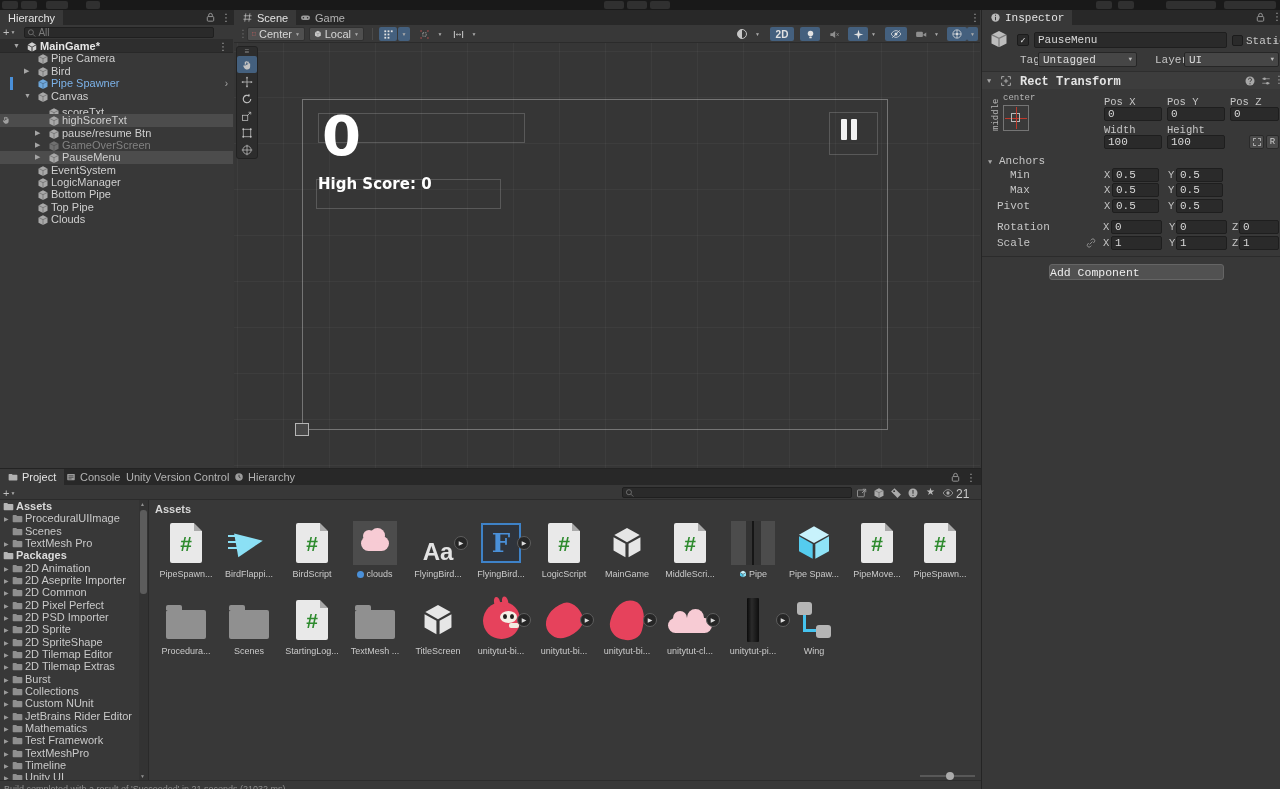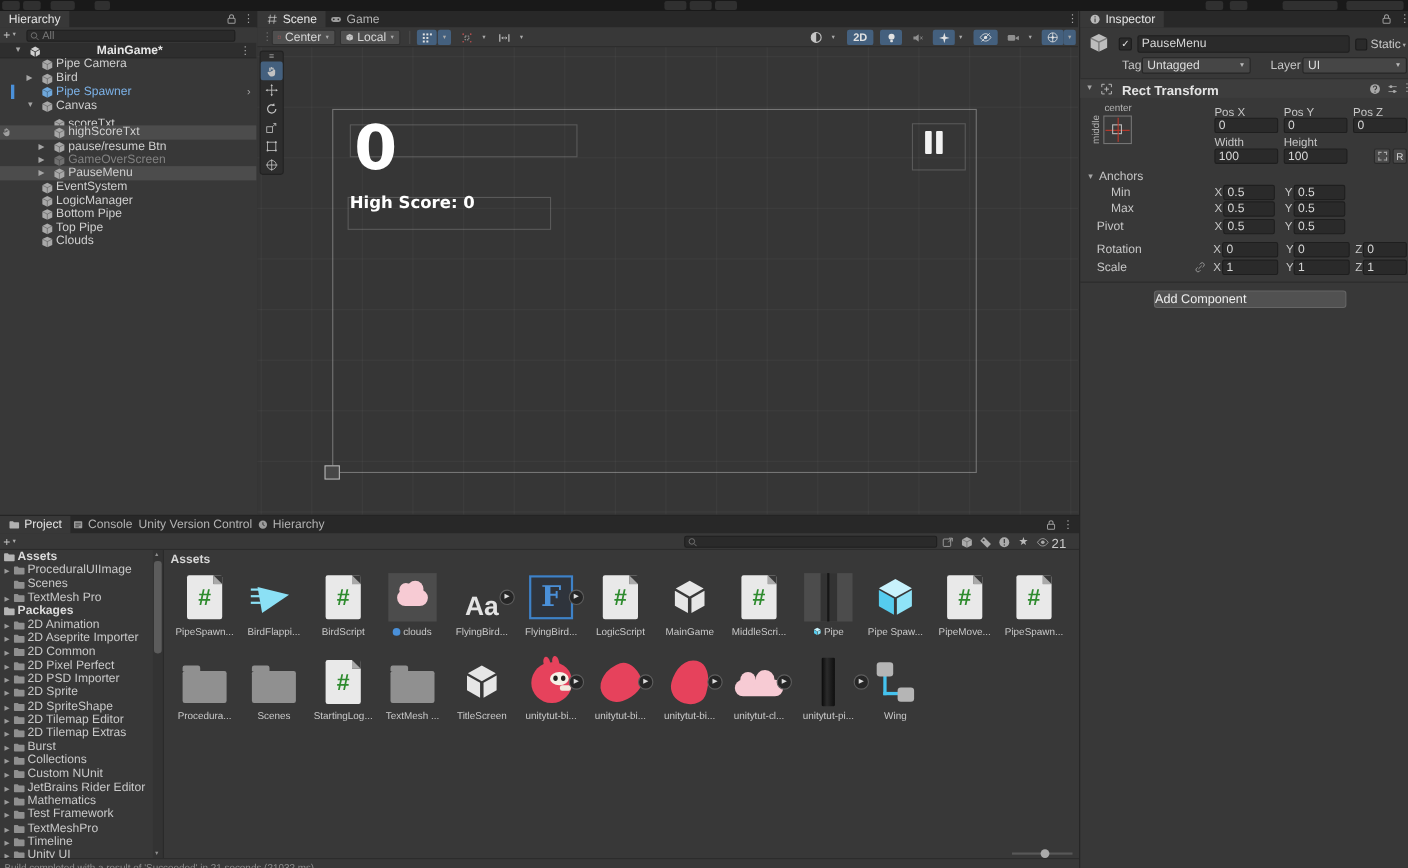--- a/index.html
+++ b/index.html
@@ -28,21 +28,21 @@
   .plusbtn{position:absolute;left:3px;top:1px;color:#C2C2C2;font-size:11px;display:flex;gap:1px;align-items:center;cursor:pointer;}
   .caret6{font-size:5px;color:#ABABAB;}
   .searchbox{position:absolute;left:24px;top:2px;width:190px;height:11px;background:#2A2A2A;border:1px solid #1F1F1F;border-radius:2px;display:flex;align-items:center;padding:0 2px;box-sizing:border-box;gap:2px;color:#7A7A7A;}
   .searchbox input{background:transparent;border:none;outline:none;color:#CCC;font-size:10px;width:100%;padding:0;font-family:inherit;height:10px;}
   .searchbox input::placeholder{color:#7A7A7A;}
   .hrow{position:absolute;left:0;width:233px;height:13px;}
   .hrow .fold{position:absolute;font-size:7px;color:#A5A5A5;top:2px;cursor:pointer;}
   .hrow svg{position:absolute;top:0.5px;color:#A8A8A8;}
   .hlbl{position:absolute;top:0;line-height:13px;white-space:nowrap;color:#CFCFCF;}
   .hrow.sceneroot{background:#2E2E2E;border-bottom:1px solid #282828;box-sizing:border-box;}
-  .hrow.sceneroot .hlbl{color:#E6E6E6;font-weight:bold;margin-left:48px;}
+  .hrow.sceneroot .hlbl{color:#E6E6E6;font-weight:bold;}
   .hrow.sel{background:#4C4C4C;}
   .hrow.dis .hlbl{color:#828282;}
   .hrow.dis svg{opacity:.5;}
   .hrow.prefab .hlbl{color:#7CB2E8;}
   .rowright{position:absolute;right:5px;top:1px;}
   .bluebar{position:absolute;left:10px;top:0;width:3px;height:13px;background:#4A90D9;}
 
   
   #scene{position:absolute;left:234px;top:10px;width:746px;height:458px;background:#383838;}
   #scnbar{position:absolute;left:0;top:15px;width:746px;height:18px;background:#383838;border-bottom:1px solid #2B2B2B;box-sizing:border-box;}
@@ -63,21 +63,21 @@
 
   .wirebox{position:absolute;border:1px solid rgba(195,195,195,.45);}
   .wirebox.faint{border-color:rgba(180,180,180,.28);}
   .gametxt{position:absolute;color:#FFF;font-family:"DejaVu Sans",sans-serif;font-weight:800;white-space:nowrap;}
   #pausepanel{position:absolute;left:289px;top:100px;width:144px;height:245px;background:#2C2C2C;border-radius:9px;}
   .gbtn{position:absolute;left:25px;width:93px;height:30px;background:#E3E3E3;border-radius:6px;color:#3B3B3B;
         font-family:"DejaVu Sans",sans-serif;font-weight:800;font-size:15px;display:flex;align-items:center;justify-content:center;cursor:pointer;}
   .pbar{position:absolute;top:7px;width:6px;height:21px;background:#F2F2F2;border-radius:1px;}
 
   
-  #insp{position:absolute;left:981px;top:10px;width:299px;height:779px;background:#383838;border-left:1px solid #242424;box-sizing:border-box;}
+  #insp{position:absolute;left:981px;top:10px;width:299px;height:779px;background:#383838;border-left:1px solid #242424;box-sizing:border-box;font-family:Liberation Mono, monospace;}
   .ilab{position:absolute;font-size:11px;color:#C6C6C6;white-space:nowrap;}
   .ilab.sm{font-size:10.5px;}
   .fld{position:absolute;height:14px;background:#2A2A2A;border:1px solid #1E1E1E;border-radius:2px;color:#D8D8D8;
        font-size:11px;font-family:inherit;padding:0 3px;box-sizing:border-box;outline:none;}
   .dd{position:absolute;height:15px;background:#464646;border:1px solid #262626;border-radius:2px;display:flex;align-items:center;
       justify-content:space-between;padding:0 4px;box-sizing:border-box;color:#DDD;cursor:pointer;}
   .ddc{font-size:6px;color:#BBB;margin-left:4px;}
   .cb{position:absolute;width:12px;height:12px;background:#2A2A2A;border:1px solid #1B1B1B;border-radius:2px;box-sizing:border-box;
       display:flex;align-items:center;justify-content:center;color:#E8E8E8;font-size:9px;cursor:pointer;}
   .sep{position:absolute;left:0;width:299px;height:1px;background:#2B2B2B;}

